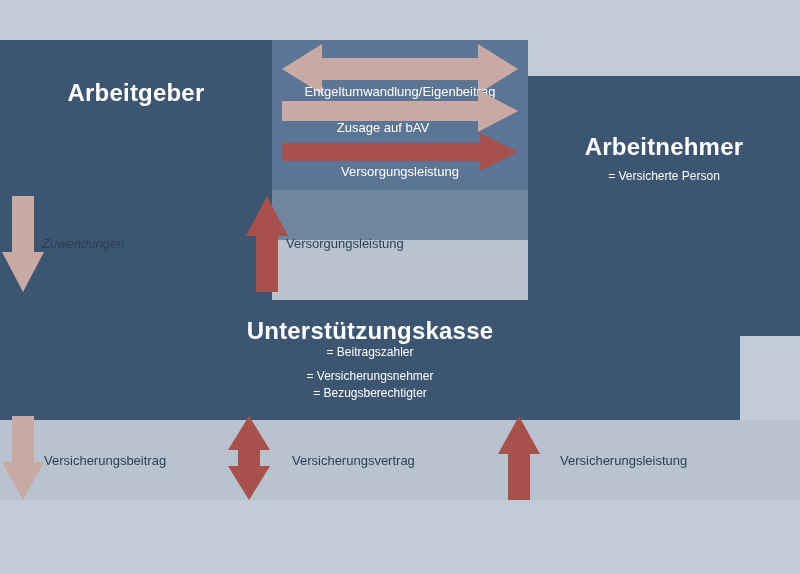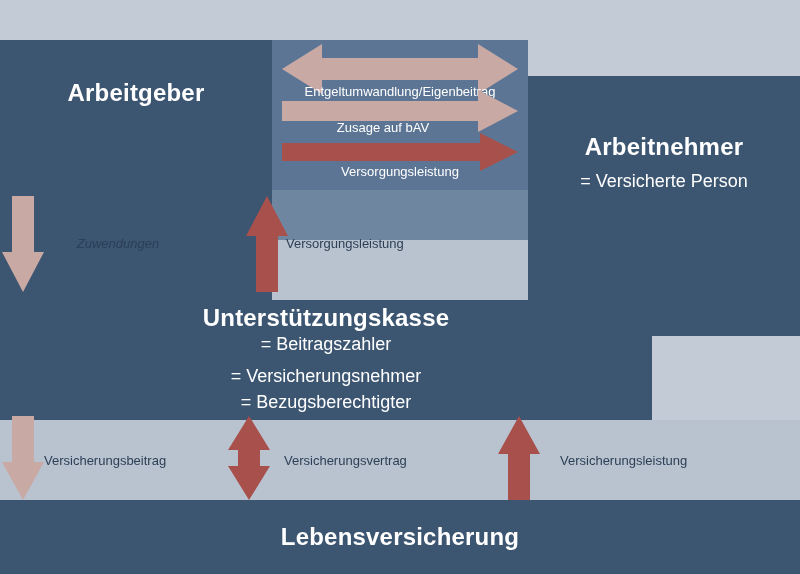--- a/index.html
+++ b/index.html
@@ -24,39 +24,39 @@
     text-align: center;
     box-sizing: border-box;
   }
   .box .title {
     font-size: 24px;
     font-weight: bold;
     letter-spacing: 0.2px;
     line-height: 1.1;
   }
   .box .sub {
-    font-size: 18px;
+    font-size: 12px;
     line-height: 1.45;
     font-weight: normal;
     text-align: center;
   }
 
   #box-arbeitgeber {
     left: 0; top: 40px; width: 272px; height: 260px;
     display: flex; align-items: flex-start; justify-content: center;
     padding-top: 40px;
   }
   #box-arbeitnehmer {
     left: 528px; top: 40px; width: 272px; height: 260px;
     display: flex; flex-direction: column; align-items: center; justify-content: flex-start;
     padding-top: 58px;
     margin-top: 36px;
   }
   #box-unterstuetzungskasse {
-    left: 0; top: 300px; width: 652px; height: 120px;
+    left: 0; top: 300px; width: 740px; height: 120px;
     display: flex; flex-direction: column; align-items: center; justify-content: center;
   }
   #box-lebensversicherung {
     left: 0; top: 500px; width: 800px; height: 74px;
     display: flex; align-items: center; justify-content: center;
   }
 
   
   #top-band {
     position: absolute;
@@ -136,21 +136,21 @@
       <polygon class="hatch-dark" points="236,20 198,1 198,11 0,11 0,29 198,29 198,39"></polygon>
     </svg>
   </div>
   <div class="arrow-label" style="left:282px; top:164px; width:236px;">Versorgungsleistung</div>
 
   <div class="arrow-v" style="left:0px; top:196px;">
     <svg width="46" height="96" viewBox="0 0 46 96">
       <polygon class="hatch-light" points="23,96 2,56 12,56 12,0 34,0 34,56 44,56"></polygon>
     </svg>
   </div>
-  <div class="arrow-label dark" style="left:58px; top:236px; width:120px; text-align:center;font-style:italic;">Zuwendungen</div>
+  <div class="arrow-label dark" style="left:42px; top:236px; width:120px; text-align:left;font-style:italic;">Zuwendungen</div>
 
   <div class="arrow-v" style="left:244px; top:196px;">
     <svg width="46" height="96" viewBox="0 0 46 96">
       <polygon class="hatch-dark" points="23,0 2,40 12,40 12,96 34,96 34,40 44,40"></polygon>
     </svg>
   </div>
   <div class="arrow-label dark" style="left:286px; top:236px; width:160px; text-align:left;">Versorgungsleistung</div>
 
   <div class="box" id="box-unterstuetzungskasse">
     <div class="title">Unterstützungskasse</div>
@@ -164,26 +164,23 @@
       <polygon class="hatch-light" points="23,84 2,46 12,46 12,0 34,0 34,46 44,46"></polygon>
     </svg>
   </div>
   <div class="arrow-label dark" style="left:44px; top:453px; width:180px; text-align:left;">Versicherungsbeitrag</div>
 
   <div class="arrow-v" style="left:226px; top:416px;">
     <svg width="46" height="84" viewBox="0 0 46 84">
       <polygon class="hatch-dark" points="23,0 2,34 12,34 12,50 2,50 23,84 44,50 34,50 34,34 44,34"></polygon>
     </svg>
   </div>
-  <div class="arrow-label dark" style="left:284px; top:453px; width:190px; text-align:left;">Versicherungsvertrag</div>
+  <div class="arrow-label dark" style="left:292px; top:453px; width:190px; text-align:left;">Versicherungsvertrag</div>
 
   <div class="arrow-v" style="left:496px; top:416px;">
     <svg width="46" height="84" viewBox="0 0 46 84">
       <polygon class="hatch-dark" points="23,0 2,38 12,38 12,84 34,84 34,38 44,38"></polygon>
     </svg>
   </div>
   <div class="arrow-label dark" style="left:548px; top:453px; width:190px; text-align:left;margin-left:12px;">Versicherungsleistung</div>
 
-  <div class="box" id="box-lebensversicherung">
-    <div class="title">Lebensversicherung</div>
-  </div>
 
 </div>
 
 </body></html>

